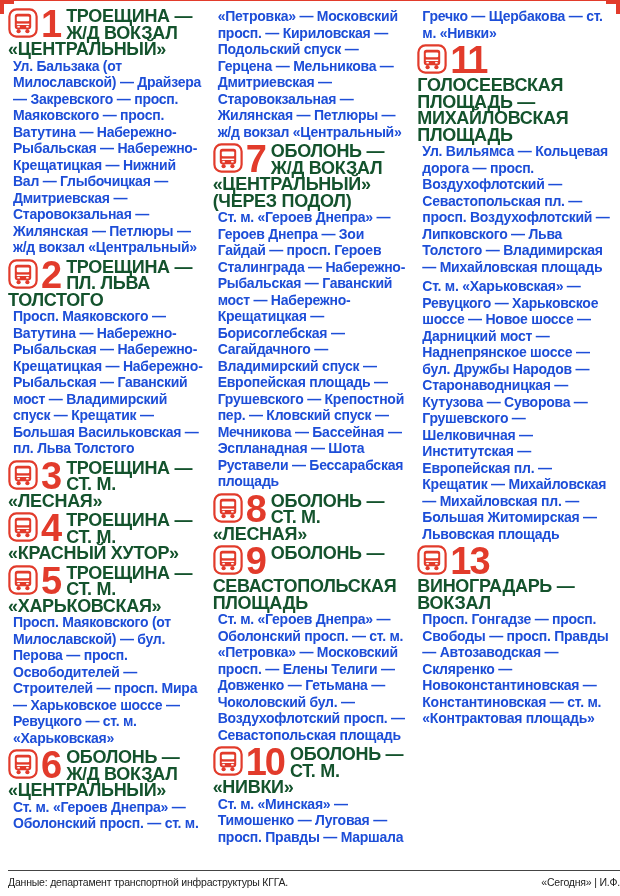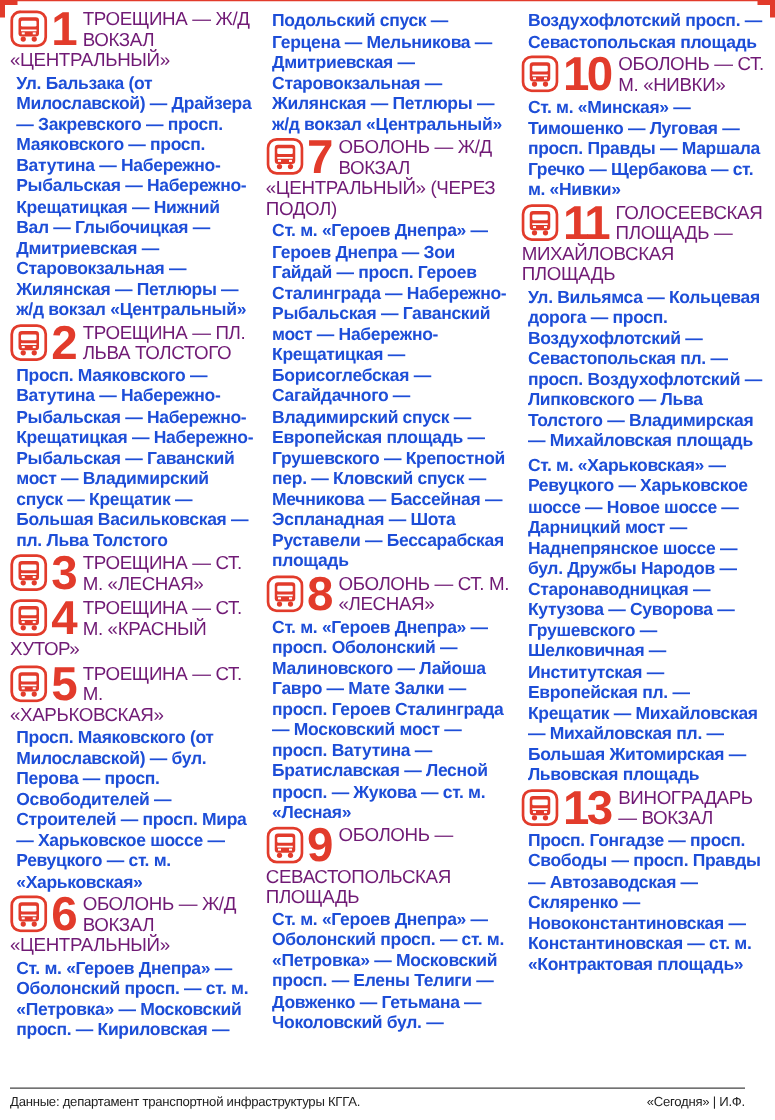--- a/index.html
+++ b/index.html
@@ -43,39 +43,39 @@
   .route-number {
     font-family: "Liberation Sans", sans-serif;
     font-weight: bold;
     font-size: 38px;
     line-height: 32px;
     letter-spacing: -2px;
     color: #e23b2b;
     padding-right: 2px;
   }
   .route-title {
-    font-size: 15px;
+    font-size: 18px;
     line-height: 16.5px;
-    font-weight: normal;
-    color: #701a75;
+    font-weight: bold;
+    color: #14532d;
     letter-spacing: -0.3px;
   }
   .route-body {
     clear: none;
     font-size: 14px;
     line-height: 16.5px;
     color: #1d4ed8;
     letter-spacing: -0.25px;
     padding-left: 5px;
     clear: both;
     font-weight: bold;
   }
   .footer {
     position: absolute;
-    left: 8px; right: 24px; bottom: 8px;
+    left: 8px; right: 0; bottom: 8px;
     border-top: 1px solid #444;
     padding-top: 5px;
     display: flex;
     justify-content: space-between;
     font-size: 10.5px;
     color: #222;
     letter-spacing: -0.2px;
   }
 </style>
 </head>
@@ -238,21 +238,20 @@
               <rect x="8.8" y="15.6" width="12.4" height="1.4" fill="#ffffff"></rect>
               <circle cx="10.6" cy="23.2" r="2.1" fill="#e23b2b"></circle>
               <circle cx="19.4" cy="23.2" r="2.1" fill="#e23b2b"></circle>
               <rect x="9.4" y="17.9" width="2.4" height="1.6" fill="#ffffff"></rect>
               <rect x="18.2" y="17.9" width="2.4" height="1.6" fill="#ffffff"></rect>
             </svg>
             <span class="route-number">8</span>
           </span>
           <div class="route-title">ОБОЛОНЬ — СТ. М. «ЛЕСНАЯ»</div>
         </div>
-        <p class="route-body">Ст. м. «Героев Днепра» — просп. Оболонский — Малиновского — Лайоша Гавро — Мате Залки — просп. Героев Сталинграда — Московский мост — просп. Ватутина — Братиславская — Лесной просп. — Жукова — ст. м. «Лесная»</p>
       </div>
 
       <div class="route">
         <div class="route-head">
           <span class="badge">
             <svg class="bus-icon" viewBox="0 0 30 30">
               <rect x="1.4" y="1.4" width="27.2" height="27.2" rx="7" fill="none" stroke="#e23b2b" stroke-width="2.2"></rect>
               <rect x="6.8" y="5.8" width="16.4" height="15.4" rx="2.6" fill="#e23b2b"></rect>
               <rect x="8.8" y="8.6" width="12.4" height="4.6" rx="1" fill="#ffffff"></rect>
               <rect x="8.8" y="15.6" width="12.4" height="1.4" fill="#ffffff"></rect>

